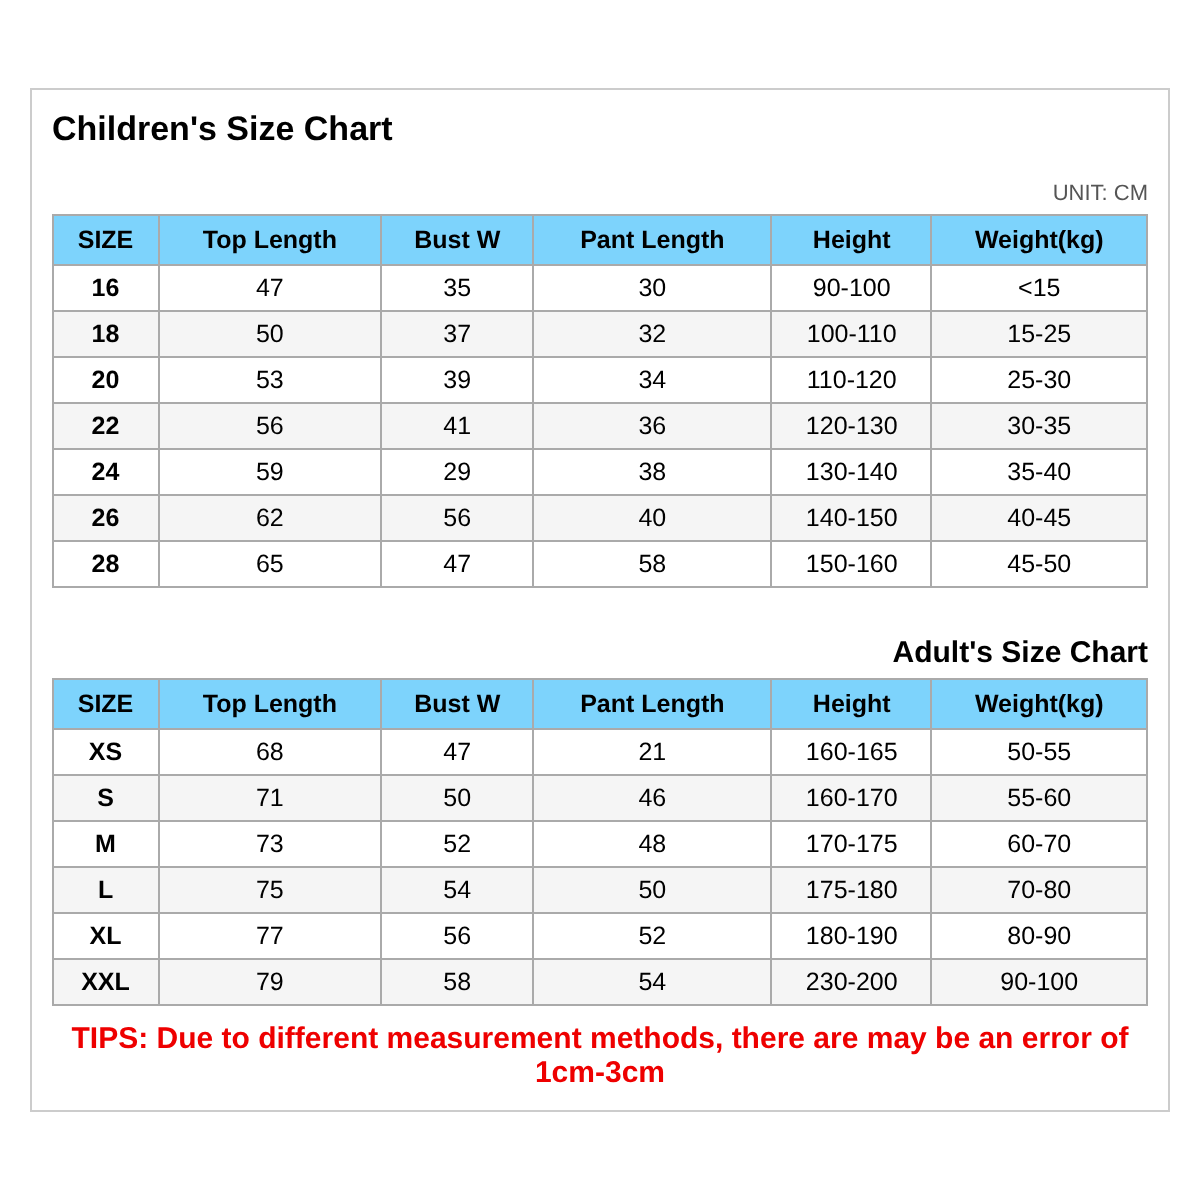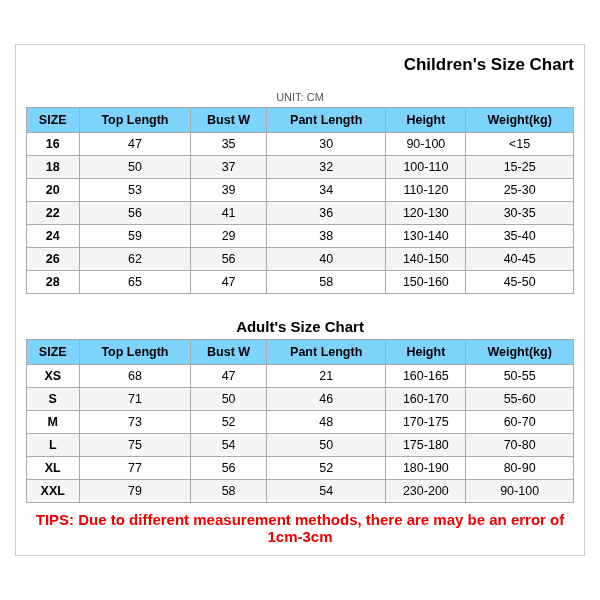--- a/index.html
+++ b/index.html
@@ -12,27 +12,27 @@
       align-items: center;
       justify-content: center;
     }
     .chart-container {
       width: 570px;
       border: 1px solid #ccc;
       padding: 10px;
       background: #fff;
     }
     .main-title {
+      text-align: left;
+      font-size: 17px;
+      font-weight: bold;
+      margin-bottom: 16px;
+    }
+    .unit-label {
       text-align: right;
-      font-size: 17px;
-      font-weight: bold;
-      margin-bottom: 16px;
-    }
-    .unit-label {
-      text-align: center;
       font-size: 11px;
       color: #555;
       margin-bottom: 4px;
     }
     table {
       width: 100%;
       border-collapse: collapse;
       font-size: 12.5px;
     }
     th {
@@ -50,21 +50,21 @@
     tr:nth-child(even) td {
       background-color: #f5f5f5;
     }
     tr:nth-child(odd) td {
       background-color: #ffffff;
     }
     .size-cell {
       font-weight: bold;
     }
     .section-title {
-      text-align: center;
+      text-align: right;
       font-size: 15px;
       font-weight: bold;
       margin-top: 24px;
       margin-bottom: 4px;
     }
     .tips {
       text-align: center;
       font-size: 15px;
       color: #e00;
       margin-top: 8px;

